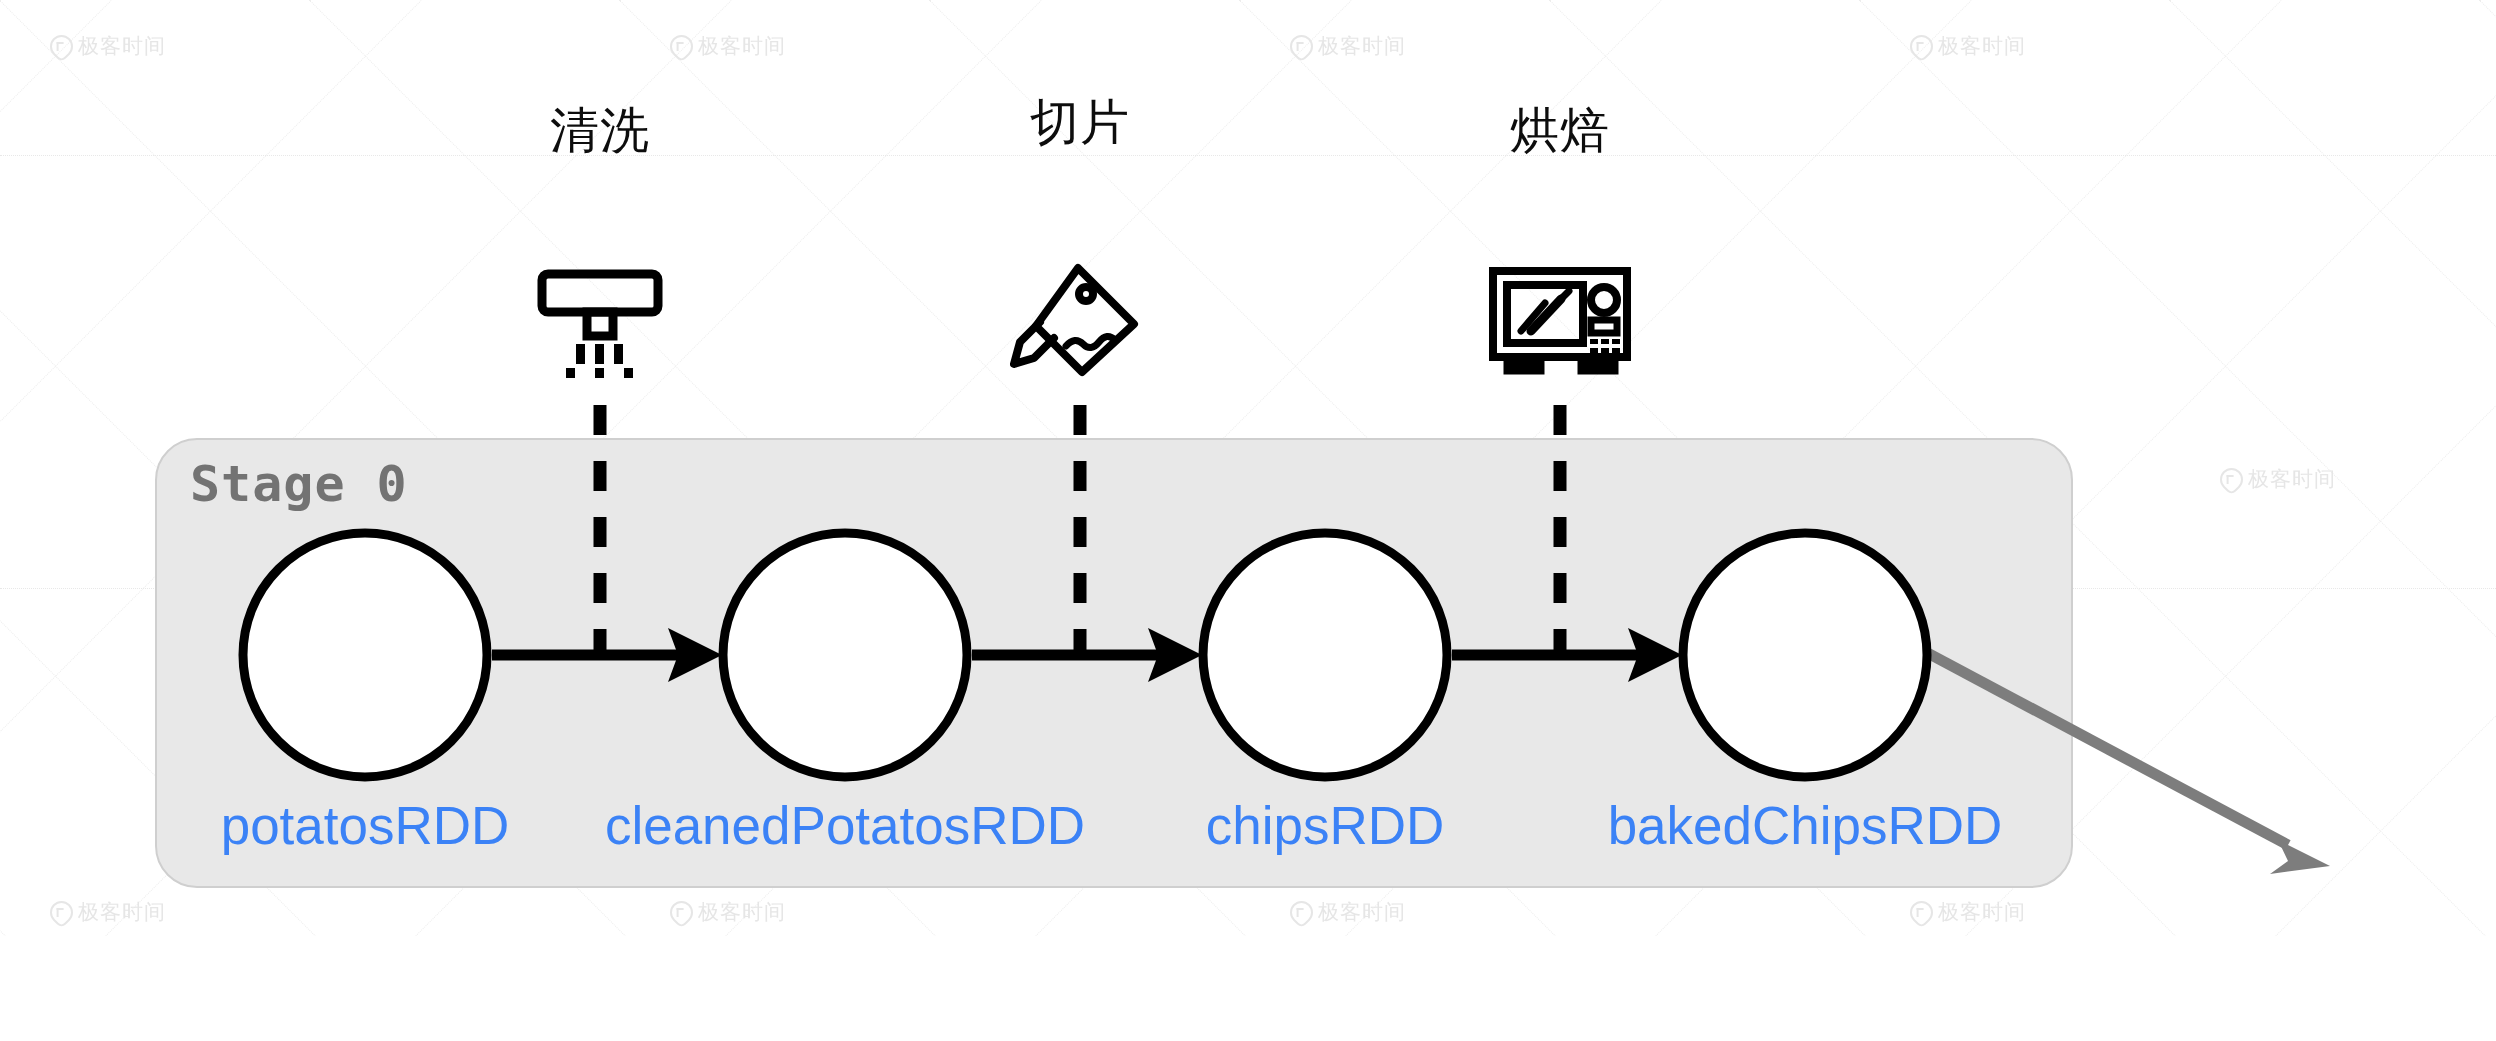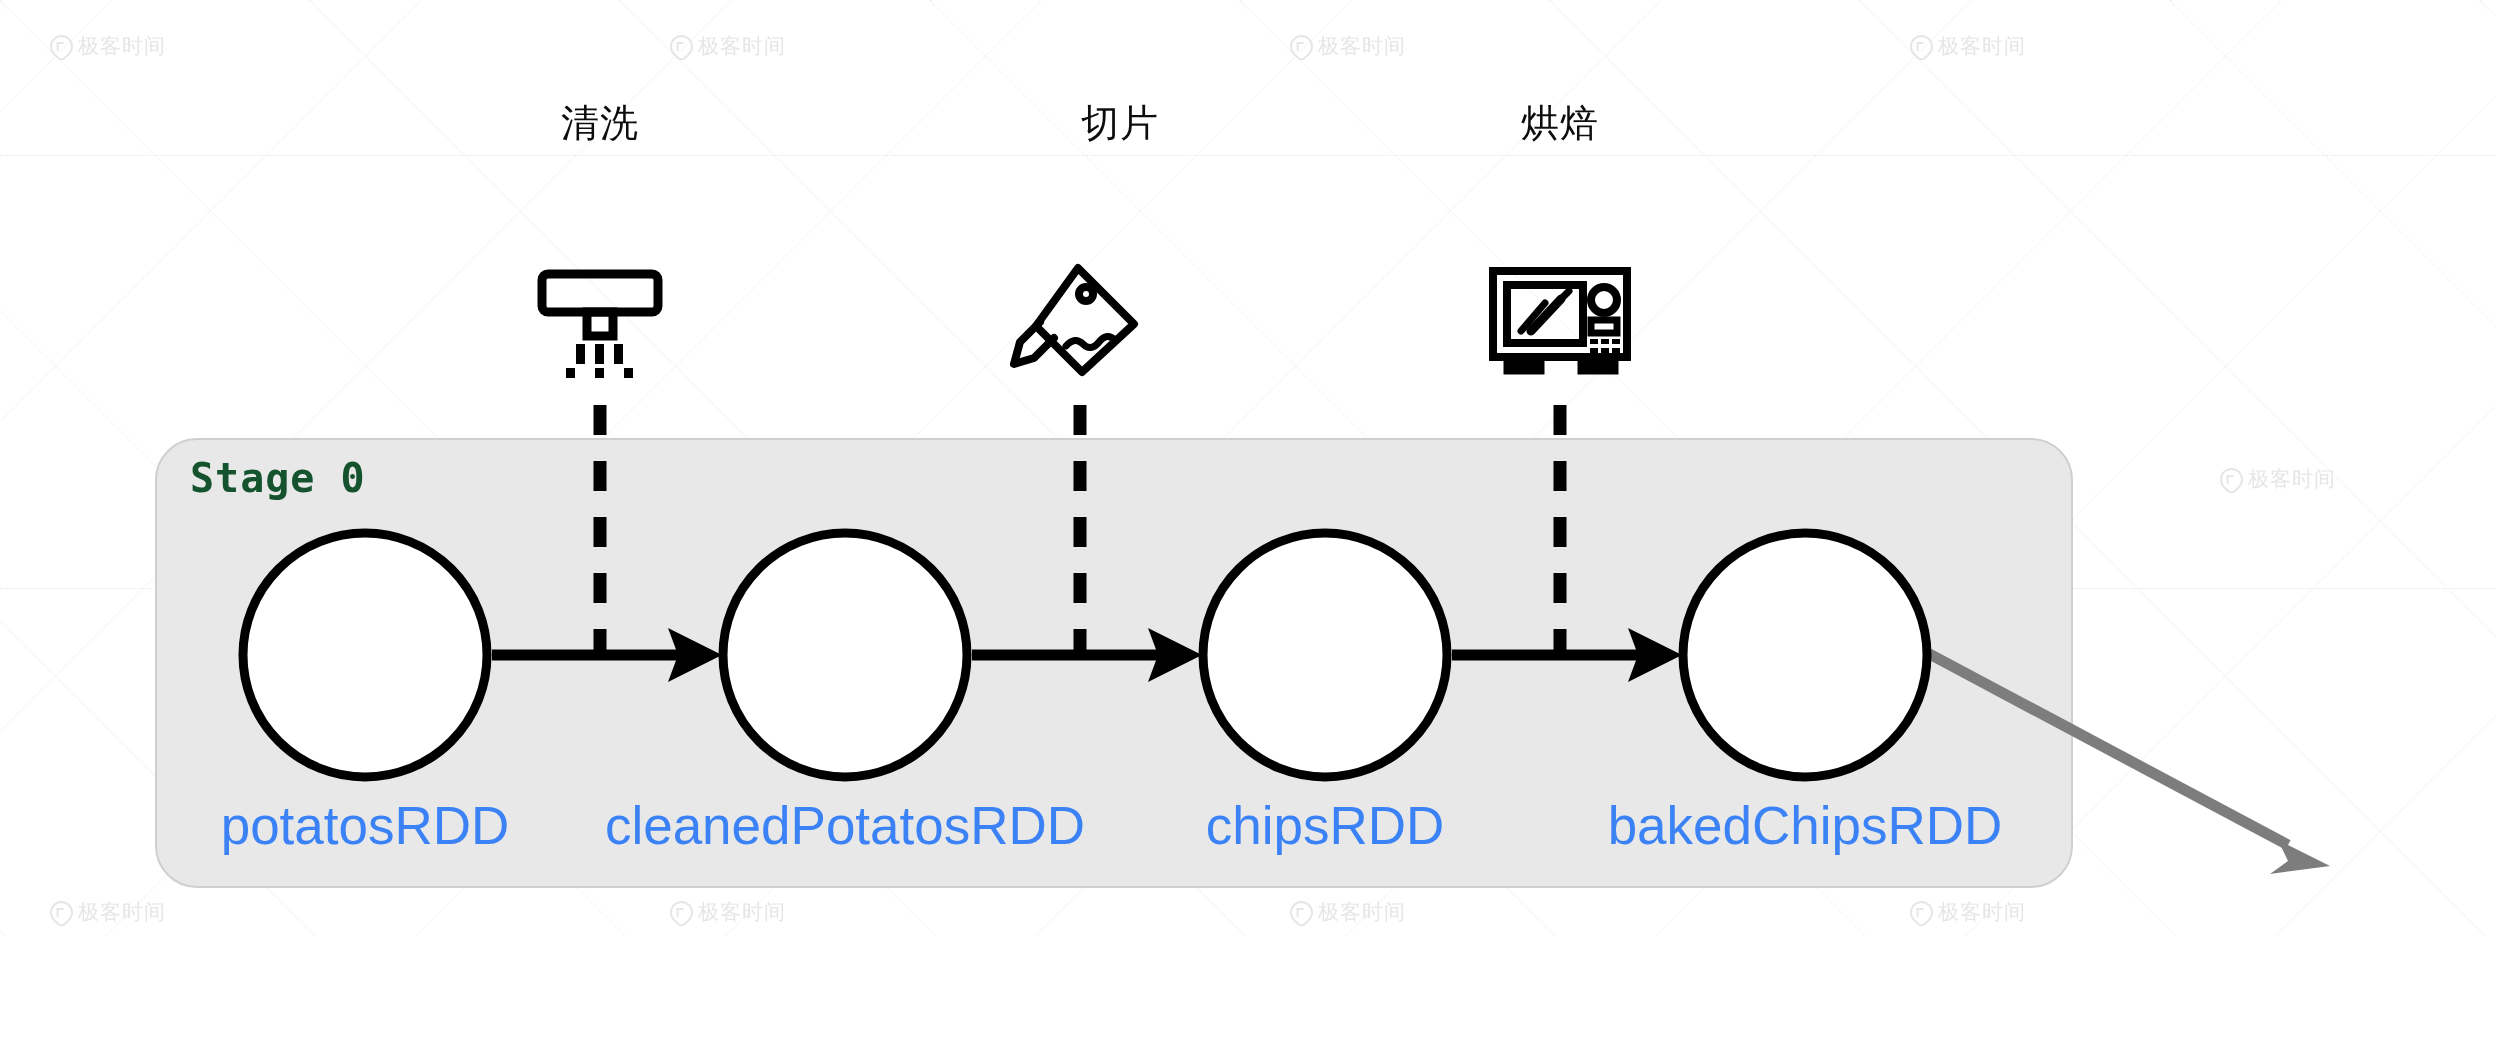--- a/index.html
+++ b/index.html
@@ -82,23 +82,23 @@
     border: 2px solid #cfcfcf;
     border-radius: 42px;
     box-sizing: border-box;
     z-index: 1;
   }
   #stage-label {
     position: absolute;
     left: 190px;
     top: 455px;
     font-family: "DejaVu Sans Mono", "Liberation Mono", monospace;
-    font-size: 40px;
+    font-size: 50px;
     font-weight: bold;
-    color: #14532d;
+    color: #737373;
     letter-spacing: 1px;
     z-index: 4;
     white-space: pre;
   }
 
   
   #graph-svg {
     position: absolute;
     left: 0;
     top: 0;
@@ -128,21 +128,21 @@
     stroke: #000000;
     stroke-width: 13;
     stroke-dasharray: 30 26;
     fill: none;
   }
 
   
   .op-label {
     position: absolute;
     font-family: "Liberation Sans", sans-serif;
-    font-size: 38px;
+    font-size: 49px;
     color: #0d0d0d;
     z-index: 4;
     white-space: nowrap;
     transform: translateX(-50%);
     letter-spacing: 1px;
   }
   .op-icon {
     position: absolute;
     z-index: 4;
     transform: translateX(-50%);
@@ -257,21 +257,21 @@
       <div class="wm-mark" style="left: 1910px; top: 898px;">
         <span class="wm-pin"></span>
         <span>极客时间</span>
       </div>
     </div>
 
   <div id="stage-box"></div>
   <div id="stage-label">Stage 0</div>
 
   <div class="op-label" style="left:600px; top:98px;">清洗</div>
-  <div class="op-label" style="left:1080px; top:98px;margin-left:40px;">切片</div>
+  <div class="op-label" style="left:1080px; top:90px;">切片</div>
   <div class="op-label" style="left:1560px; top:98px;">烘焙</div>
 
   <div class="op-icon" style="left:600px; top:268px;">
     <svg width="140" height="110" viewBox="0 0 140 110" xmlns="http://www.w3.org/2000/svg">
       <rect x="12" y="6" width="116" height="38" rx="6" ry="6" fill="none" stroke="#000" stroke-width="9"></rect>
       <rect x="57" y="44" width="26" height="24" fill="none" stroke="#000" stroke-width="9"></rect>
       <rect x="46" y="76" width="9" height="20" fill="#000"></rect>
       <rect x="65" y="76" width="9" height="20" fill="#000"></rect>
       <rect x="84" y="76" width="9" height="20" fill="#000"></rect>
       <rect x="36" y="100" width="9" height="20" fill="#000"></rect>

